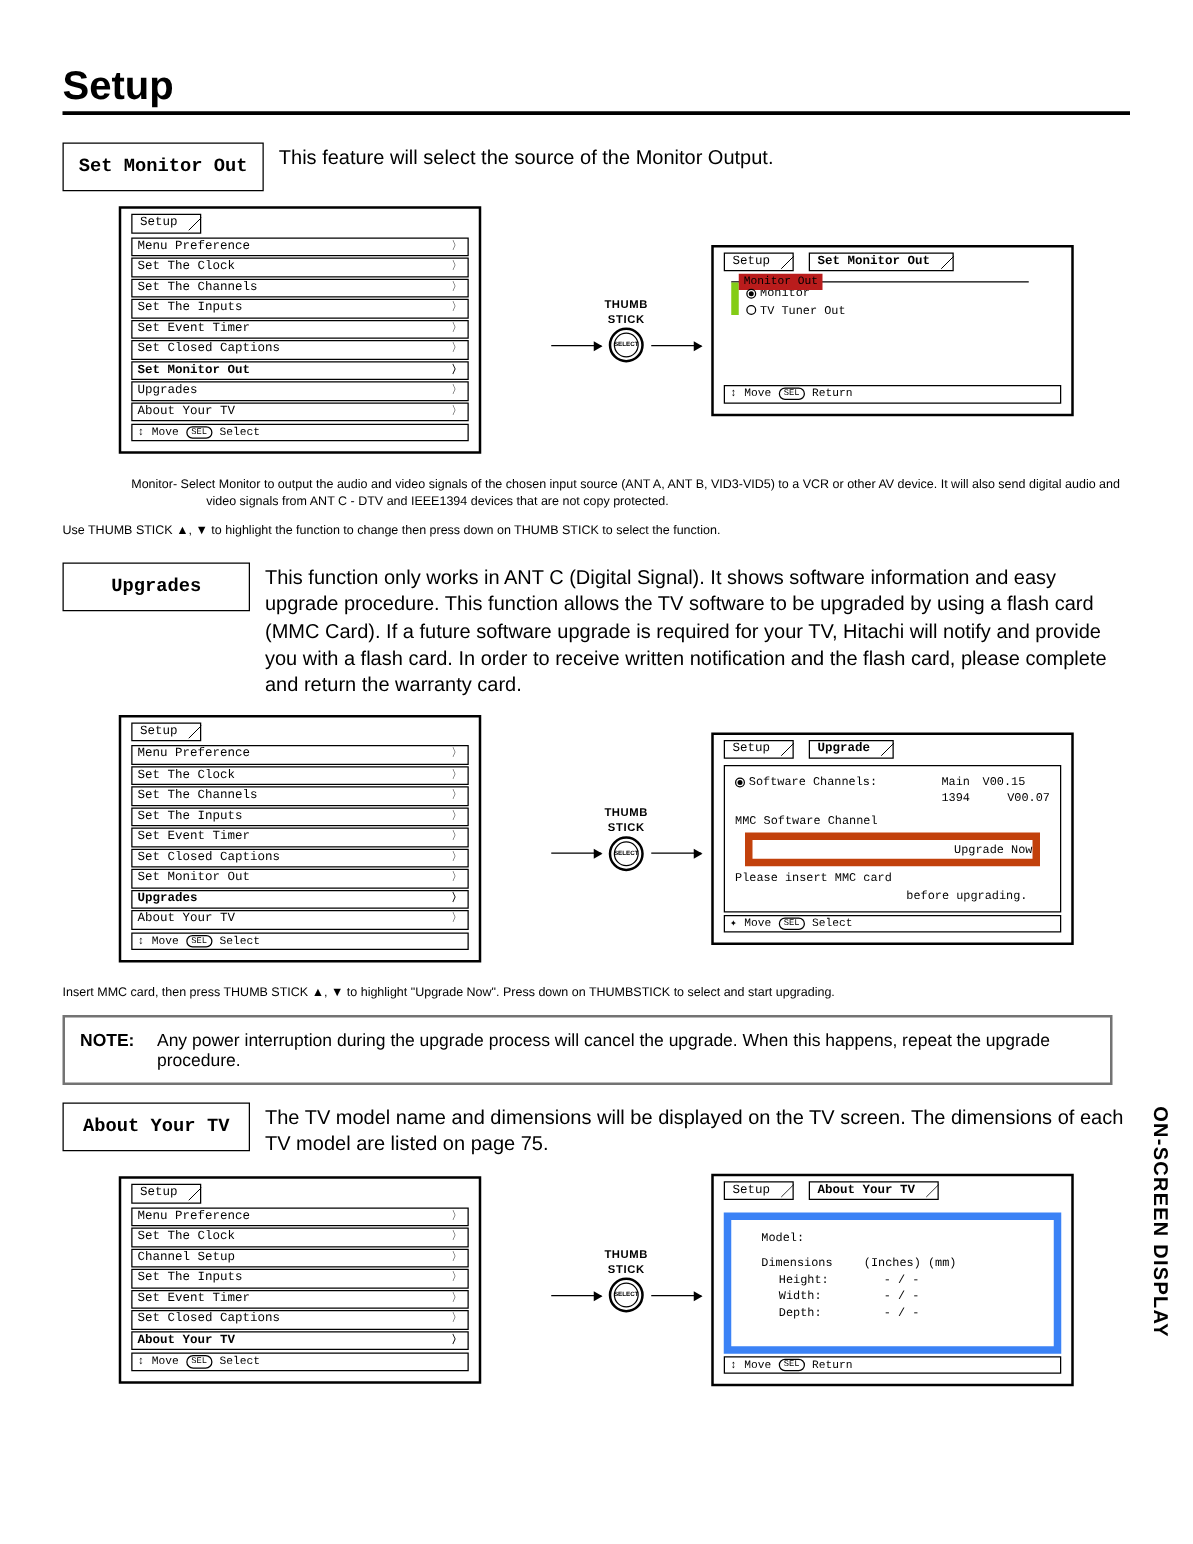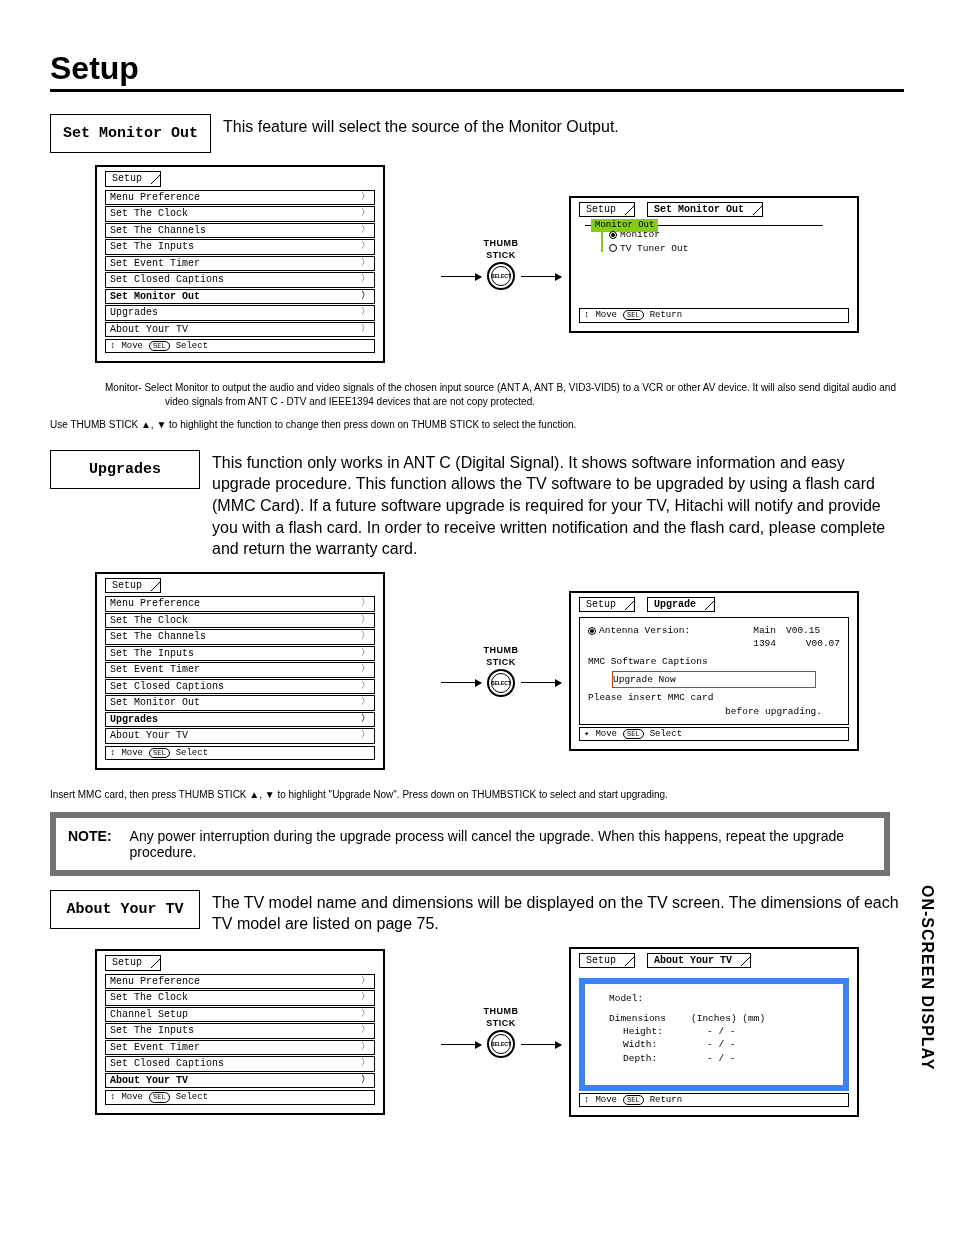--- a/index.html
+++ b/index.html
@@ -119,21 +119,21 @@
     border-left: 7px solid #000; border-top: 4px solid transparent; border-bottom: 4px solid transparent;
   }
   .long-arrow.reverse::after { right: auto; left: -1px; border-left: none; border-right: 7px solid #000; }
   .body-text {
     font-size: 10px;
     line-height: 1.35;
     margin: 10px 0;
   }
   .body-text.indent { text-indent: -60px; padding-left: 115px; }
   .note-box {
-    border: 6px solid #737373;
+    border: 2px solid #737373;
     padding: 10px 12px;
     font-size: 14px;
     display: flex;
     gap: 18px;
     margin: 10px 14px 14px 0;
   }
   .note-box .lbl { font-weight: bold; flex: 0 0 auto; }
   .sidebar {
     position: absolute;
     right: 18px;
@@ -141,24 +141,24 @@
     writing-mode: vertical-rl;
     font-weight: bold;
     font-size: 16px;
     letter-spacing: 1px;
   }
   .page-num { text-align: center; font-size: 13px; margin-top: 14px; }
   .radio { display: inline-block; width: 8px; height: 8px; border: 1px solid #000; border-radius: 50%; margin-right: 3px; vertical-align: middle; position: relative; }
   .radio.on::after { content: ""; position: absolute; inset: 1px; background: #000; border-radius: 50%; }
   .sel-btn { font-size: 7px; border: 1px solid #000; border-radius: 6px; padding: 0 3px; }
   .content-block { padding: 2px 6px; font-size: 9.5px; line-height: 1.4; }
-  .upgrade-btn { border: 1px solid #c2410c; text-align: left; padding: 1px 0; margin: 3px 24px; }
+  .upgrade-btn { border: 6px solid #c2410c; text-align: right; padding: 1px 0; margin: 3px 8px; }
   .line-group { border-top: 1px solid #000; margin: 4px 20px 2px 0; position: relative; }
-  .line-group .line-lbl { position: absolute; top: -7px; left: 6px; background: #84cc16; padding: 0 4px; font-size: 9px; }
-  .line-col { border-left: 2px solid #84cc16; height: 26px; margin-left: 16px; padding-left: 6px; padding-top: 2px; }
+  .line-group .line-lbl { position: absolute; top: -7px; left: 6px; background: #b91c1c; padding: 0 4px; font-size: 9px; }
+  .line-col { border-left: 6px solid #84cc16; height: 26px; margin-left: 0; padding-left: 6px; padding-top: 2px; }
   .dims-row { display: flex; gap: 10px; }
   .dims-row .c1 { width: 72px; }
 </style>
 </head>
 <body>
 
 <div class="page">
   <div class="title">Setup</div>
 
   <div class="section-head">
@@ -314,29 +314,29 @@
             <div class="thumb-inner">SELECT</div>
           </div>
         <div class="long-arrow"></div>
       </div>
     </div>
     <div class="osd-box">
       <div class="osd-tab">Setup</div>
       <div class="osd-tab sub-tab" style="font-weight:bold">Upgrade</div>
       <div class="content-block" style="border:1px solid #000; margin-top:3px; padding:6px 8px;">
         <div class="dims-row">
-            <span><span class="radio on"></span><span>Antenna Version:</span></span>
+            <span><span class="radio on"></span><span>Software Channels:</span></span>
           <span style="margin-left:auto">Main</span>
             <span style="width:54px;text-align:left">V00.15</span>
           </div>
         <div class="dims-row">
             <span style="margin-left:auto">1394</span>
             <span style="width:54px;text-align:right">V00.07</span>
           </div>
-        <div style="margin-top:4px">MMC Software Captions</div>
+        <div style="margin-top:4px">MMC Software Channel</div>
         <div class="upgrade-btn">Upgrade Now</div>
         <div>Please insert MMC card</div>
         <div style="text-align:right;padding-right:18px">before upgrading.</div>
       </div>
       <div class="osd-footer">
         <span>✦</span>
           <span>Move</span>
         <span class="sel-btn">SEL</span>
           <span>Select</span>
       </div>

